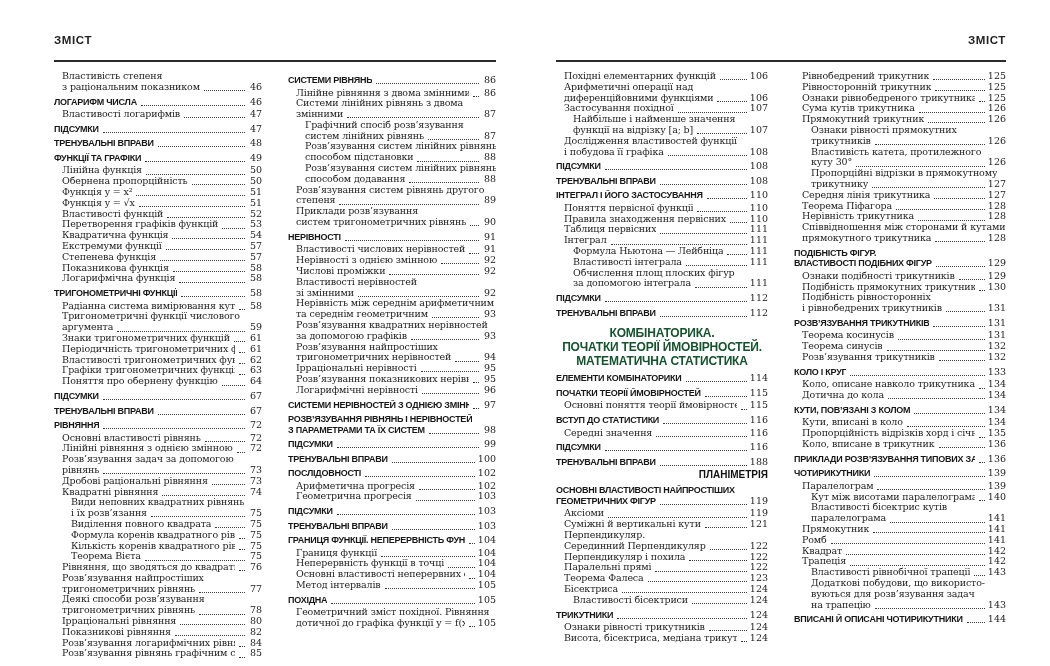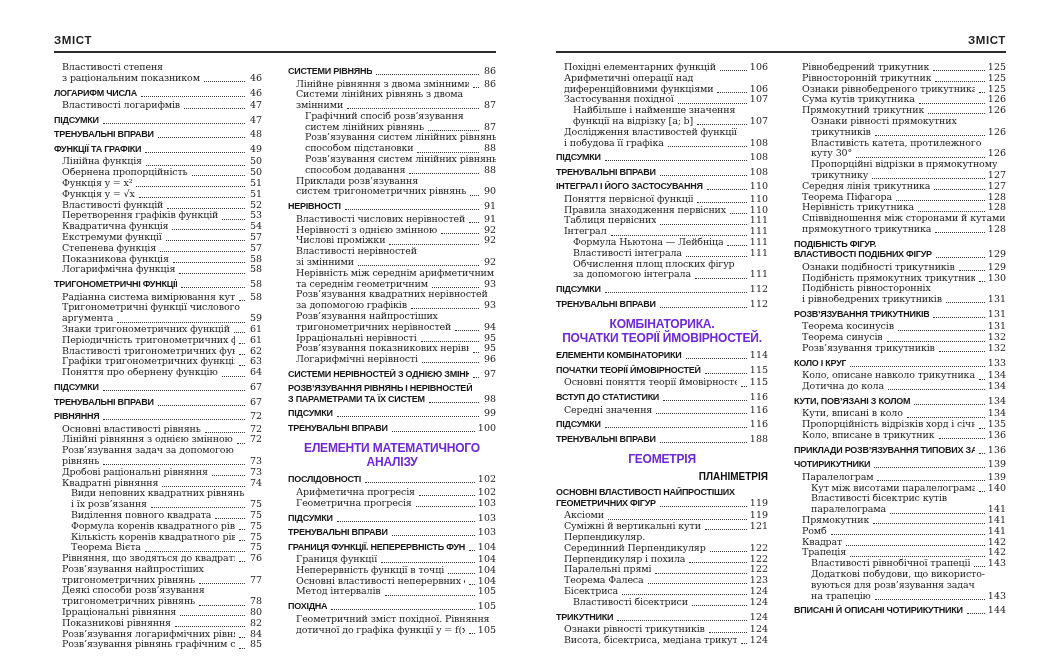--- a/index.html
+++ b/index.html
@@ -3,53 +3,53 @@
 <meta charset="utf-8">
 <style>
   html,body{margin:0;padding:0;background:#ffffff;}
   body{width:1050px;height:666px;overflow:hidden;position:relative;
        font-family:"DejaVu Serif",serif;color:#1d1d1d;}
   .page{position:absolute;top:34px;}
   .page-left{left:54px;width:442px;}
   .page-right{left:556px;width:450px;}
   .page-head{font-family:"Liberation Sans",sans-serif;font-weight:bold;
        font-size:11.5px;letter-spacing:0.6px;color:#222;
-       border-bottom:2.2px solid #2b2b2b;padding-bottom:5px;margin-bottom:9px;}
+       border-bottom:2.2px solid #2b2b2b;padding-bottom:14px;margin-bottom:9px;}
   .head-right{text-align:right;}
   .cols{display:flex;gap:26px;}
   .col{flex:1 1 0;min-width:0;}
   .entry{margin:0;}
   .line{display:flex;align-items:flex-end;white-space:nowrap;height:10.8px;line-height:10.8px;}
   .txt{flex:0 1 auto;overflow:hidden;font-size:9.5px;letter-spacing:-0.15px;}
   .dots{flex:1 1 6px;min-width:6px;border-bottom:1.6px dotted #3a3a3a;margin:0 3px 1.5px 4px;}
   .pg{flex:0 0 auto;font-size:9.5px;min-width:14px;text-align:right;}
   .t-item .txt{padding-left:8px;}
   .t-sub  .txt{padding-left:17px;}
   .t-bold{margin:4px 0 2px;}
   .t-bold .line{height:10.5px;line-height:10.5px;}
   .t-bold .txt{font-family:"Liberation Sans",sans-serif;font-weight:bold;
        font-size:9px;letter-spacing:-0.25px;padding-left:0;color:#161616;margin-top:8px;}
   .t-bold .pg{font-size:9.5px;}
   .t-h1{margin:8px 0 5px;text-align:center;font-family:"Liberation Sans",sans-serif;
-       font-weight:bold;font-size:12px;line-height:14px;letter-spacing:-0.2px;color:#6d28d9;}
+       font-weight:bold;font-size:12px;line-height:14px;letter-spacing:-0.2px;color:#14532d;}
   .t-h2{margin:0 0 4px;text-align:right;font-family:"Liberation Sans",sans-serif;
        font-weight:bold;font-size:10px;line-height:12px;color:#111;}
 </style>
 </head>
 <body>
 
 <div class="page page-left">
   <div class="page-head">
     <span>ЗМІСТ</span>
   </div>
   <div class="cols">
     <div class="col">
         <div class="entry t-item">
           <div class="line">
-            <span class="txt">Властивості степеня</span>
+            <span class="txt">Властивість степеня</span>
           </div>
           <div class="line">
             <span class="txt">з раціональним показником</span>
             <span class="dots"></span>
             <span class="pg">46</span>
           </div>
         </div>
         <div class="entry t-bold">
           <div class="line">
             <span class="txt">ЛОГАРИФМ ЧИСЛА</span>
@@ -424,20 +424,30 @@
             <span class="txt">Розв’язування систем лінійних рівнянь</span>
           </div>
           <div class="line">
             <span class="txt">способом додавання</span>
             <span class="dots"></span>
             <span class="pg">88</span>
           </div>
         </div>
         <div class="entry t-item">
           <div class="line">
+            <span class="txt">Розв’язування систем рівнянь другого</span>
+          </div>
+          <div class="line">
+            <span class="txt">степеня</span>
+            <span class="dots"></span>
+            <span class="pg">89</span>
+          </div>
+        </div>
+        <div class="entry t-item">
+          <div class="line">
             <span class="txt">Приклади розв’язування</span>
           </div>
           <div class="line">
             <span class="txt">систем тригонометричних рівнянь</span>
             <span class="dots"></span>
             <span class="pg">90</span>
           </div>
         </div>
         <div class="entry t-bold">
           <div class="line">
@@ -551,23 +561,20 @@
             <span class="dots"></span>
             <span class="pg">99</span>
           </div>
         </div>
         <div class="entry t-bold">
           <div class="line">
             <span class="txt">ТРЕНУВАЛЬНІ ВПРАВИ</span>
             <span class="dots"></span>
             <span class="pg">100</span>
           </div>
-        </div>
-        <div class="entry t-h1">
-          <div>ЕЛЕМЕНТИ МАТЕМАТИЧНОГО АНАЛІЗУ</div>
         </div>
         <div class="entry t-bold">
           <div class="line">
             <span class="txt">ПОСЛІДОВНОСТІ</span>
             <span class="dots"></span>
             <span class="pg">102</span>
           </div>
         </div>
         <div class="entry t-item">
           <div class="line">
@@ -786,20 +793,21 @@
         <div class="entry t-bold">
           <div class="line">
             <span class="txt">ТРЕНУВАЛЬНІ ВПРАВИ</span>
             <span class="dots"></span>
             <span class="pg">112</span>
           </div>
         </div>
         <div class="entry t-h1">
           <div>КОМБІНАТОРИКА.</div>
           <div>ПОЧАТКИ ТЕОРІЇ ЙМОВІРНОСТЕЙ.</div>
+          <div>МАТЕМАТИЧНА СТАТИСТИКА</div>
         </div>
         <div class="entry t-bold">
           <div class="line">
             <span class="txt">ЕЛЕМЕНТИ КОМБІНАТОРИКИ</span>
             <span class="dots"></span>
             <span class="pg">114</span>
           </div>
         </div>
         <div class="entry t-bold">
           <div class="line">
@@ -835,23 +843,20 @@
             <span class="dots"></span>
             <span class="pg">116</span>
           </div>
         </div>
         <div class="entry t-bold">
           <div class="line">
             <span class="txt">ТРЕНУВАЛЬНІ ВПРАВИ</span>
             <span class="dots"></span>
             <span class="pg">188</span>
           </div>
-        </div>
-        <div class="entry t-h1">
-          <div>ГЕОМЕТРІЯ</div>
         </div>
         <div class="entry t-h2">
           <div>ПЛАНІМЕТРІЯ</div>
         </div>
         <div class="entry t-bold">
           <div class="line">
             <span class="txt">ОСНОВНІ ВЛАСТИВОСТІ НАЙПРОСТІШИХ</span>
           </div>
           <div class="line">
             <span class="txt">ГЕОМЕТРИЧНИХ ФІГУР</span>

